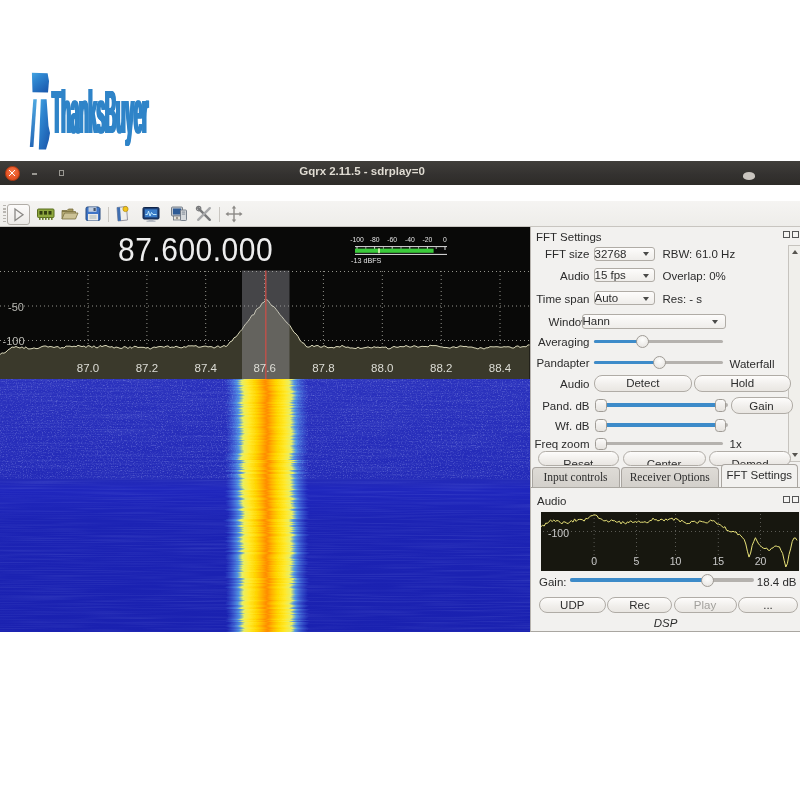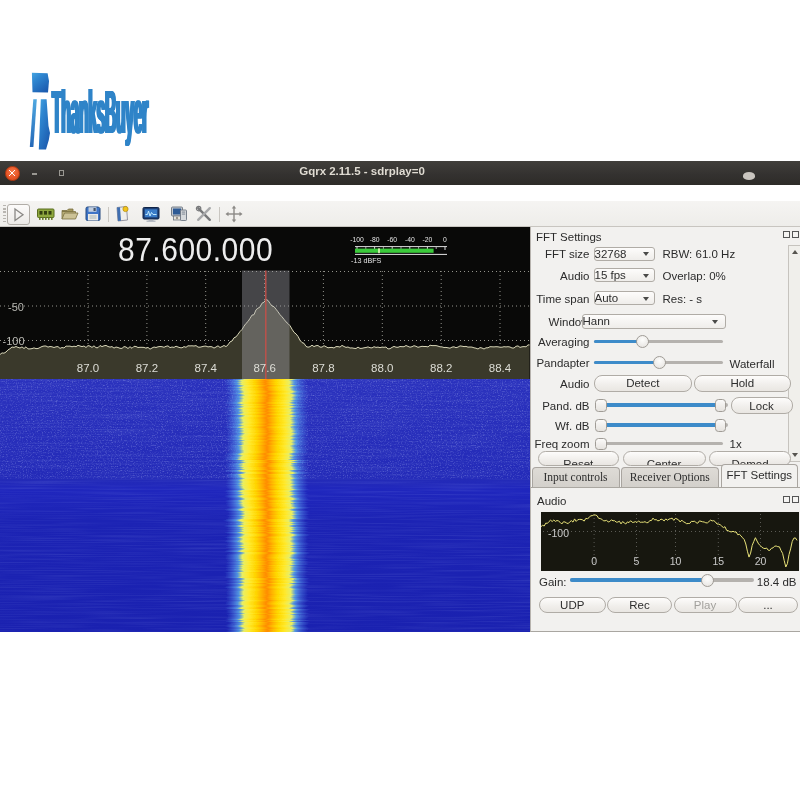--- a/index.html
+++ b/index.html
@@ -299,21 +299,21 @@
       <div class="knob" style="left:122px;top:129px"></div>
       <div class="lbl" style="left:199px;top:129.5px">Waterfall</div>
       <div class="lbl rlbl" style="left:0;width:59px;top:149.5px">Audio</div>
       <div class="btn" style="left:63px;top:148px;width:98.5px;height:16.5px;line-height:15px">Detect</div>
       <div class="btn" style="left:163px;top:148px;width:97.5px;height:16.5px;line-height:15px">Hold</div>
       <div class="lbl rlbl" style="left:0;width:59px;top:171.5px">Pand. dB</div>
       <div class="track" style="left:64.5px;top:176.4px;width:133px"></div>
       <div class="tfill" style="left:70px;top:176.4px;width:119px"></div>
       <div class="rknob" style="left:64.5px;top:172px"></div>
       <div class="rknob" style="left:184px;top:172px"></div>
-      <div class="btn" style="left:200px;top:169.5px;width:62px;height:17.5px;line-height:16px">Lock</div>
+      <div class="btn" style="left:200px;top:169.5px;width:62px;height:17.5px;line-height:16px">Gain</div>
       <div class="lbl rlbl" style="left:0;width:59px;top:191.5px">Wf. dB</div>
       <div class="track" style="left:64.5px;top:196.4px;width:133px"></div>
       <div class="tfill" style="left:70px;top:196.4px;width:119px"></div>
       <div class="rknob" style="left:64.5px;top:192px"></div>
       <div class="rknob" style="left:184px;top:192px"></div>
       <div class="lbl rlbl" style="left:0;width:59px;top:210px">Freq zoom</div>
       <div class="track" style="left:64.5px;top:214.9px;width:128px"></div>
       <div class="rknob" style="left:64.5px;top:210.5px;width:12px"></div>
       <div class="lbl" style="left:199px;top:210px">1x</div>
       <div class="btn" style="left:7px;top:223.5px;width:81.5px;height:15px;line-height:24px">Reset</div>
@@ -344,15 +344,16 @@
       </svg>
       <div class="lbl" style="left:8.5px;top:347.5px">Gain:</div>
       <div class="track" style="left:39.5px;top:351.4px;width:183.5px"></div>
       <div class="tfill" style="left:39.5px;top:351.4px;width:137px"></div>
       <div class="knob" style="left:170.5px;top:346.6px"></div>
       <div class="lbl rlbl" style="left:215px;width:51px;top:347.5px">18.4 dB</div>
       <div class="btn" style="left:8.5px;top:369.5px;width:66.5px;height:16px;line-height:14.5px">UDP</div>
       <div class="btn" style="left:76.5px;top:369.5px;width:65px;height:16px;line-height:14.5px">Rec</div>
       <div class="btn" style="left:143px;top:369.5px;width:63px;height:16px;line-height:14.5px;color:#a2a09c">Play</div>
       <div class="btn" style="left:207.5px;top:369.5px;width:60px;height:16px;line-height:14.5px">...</div>
+      <div class="lbl" style="left:0;width:270px;top:388.5px;text-align:center;font-style:italic">DSP</div>
     </div>
   </div>
 </div>
 
 </body></html>

